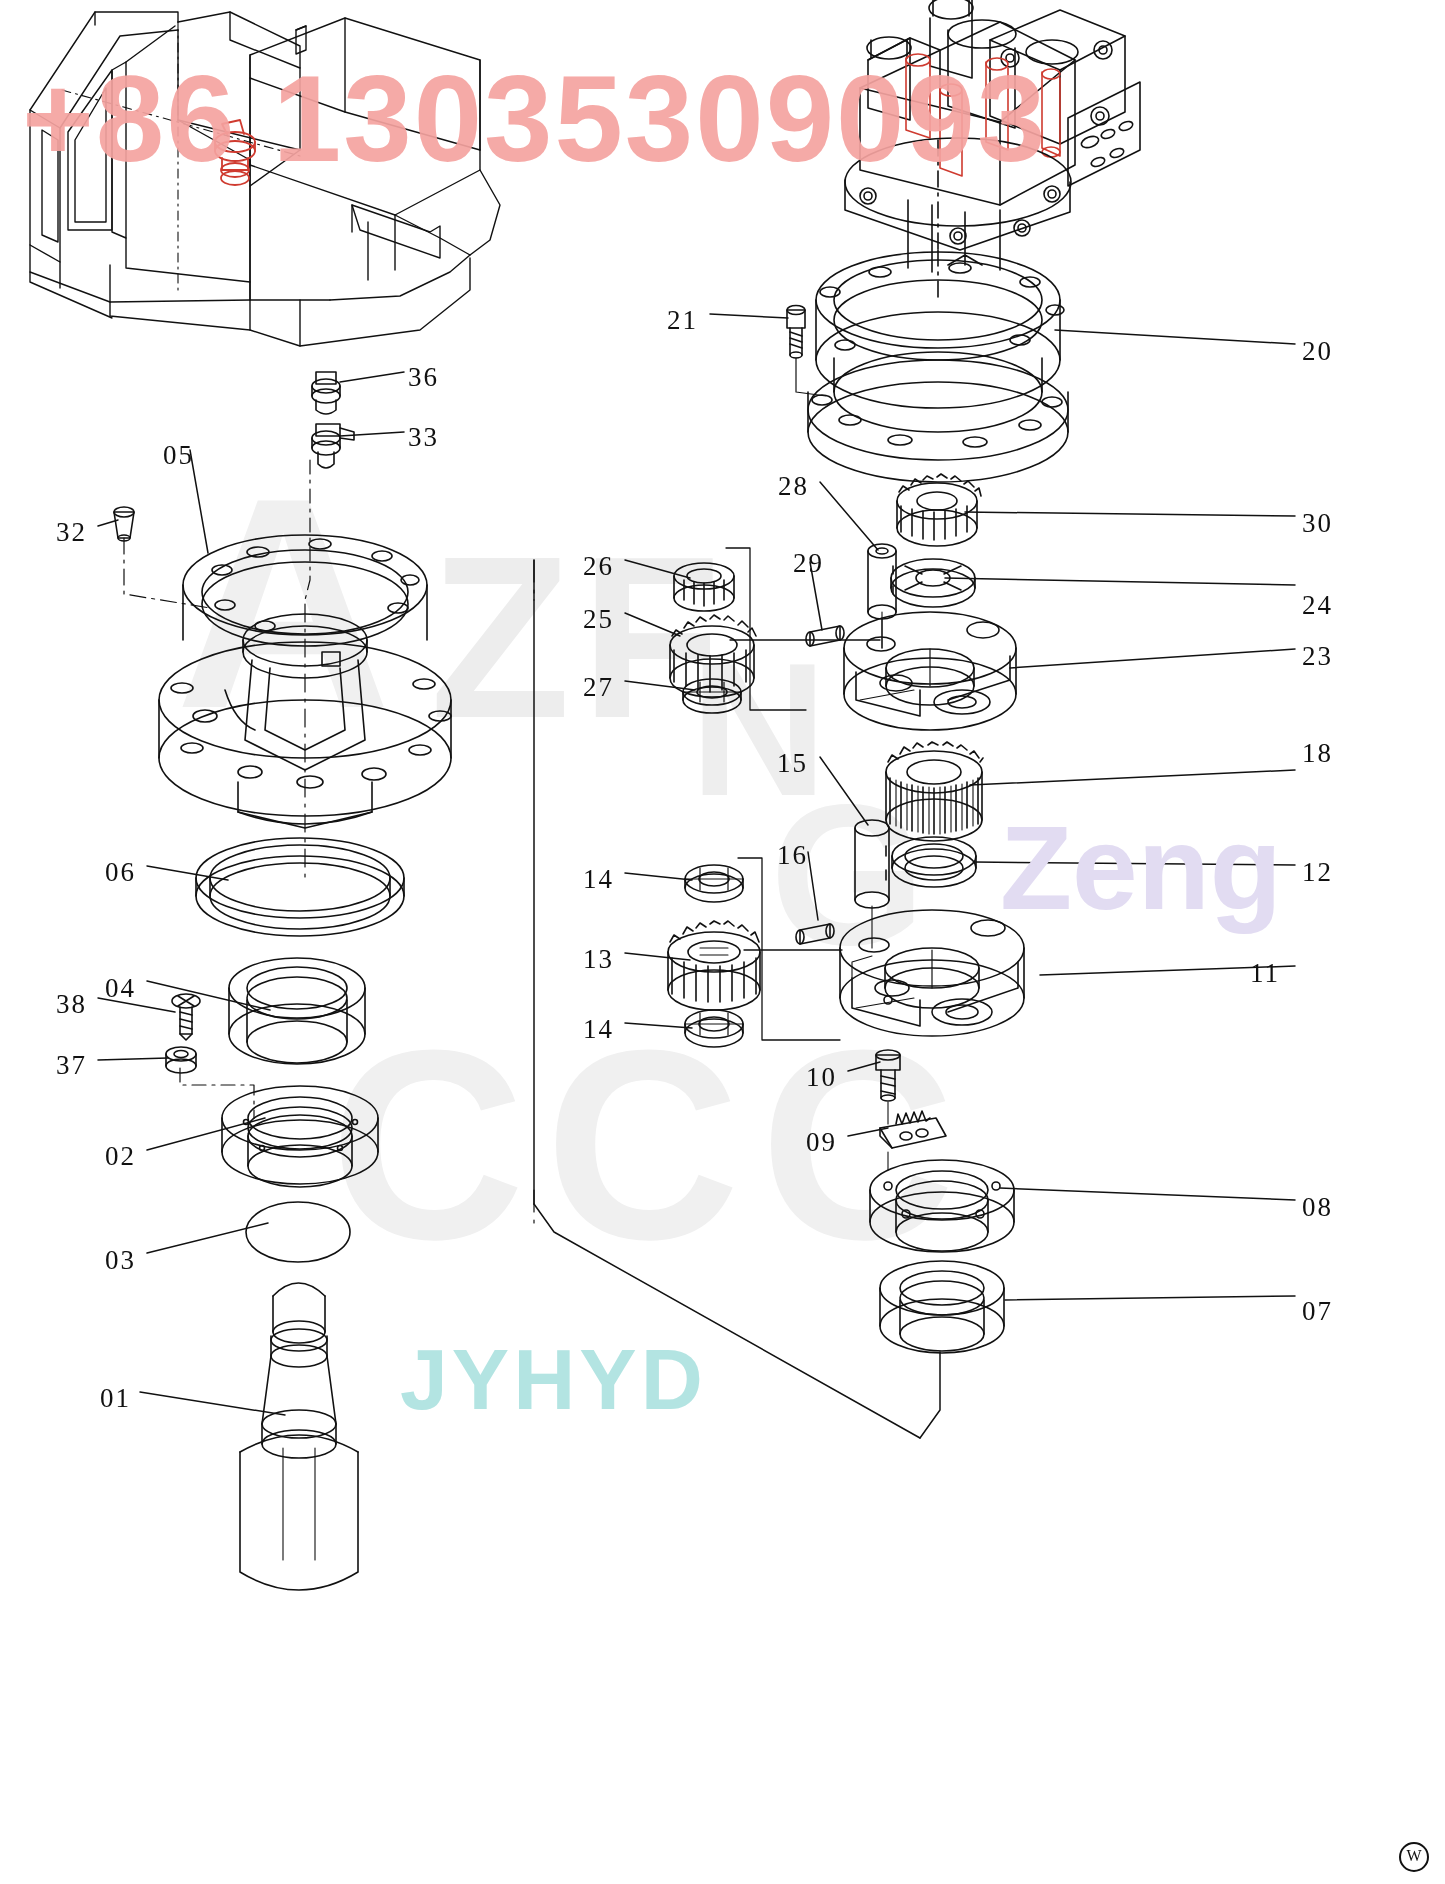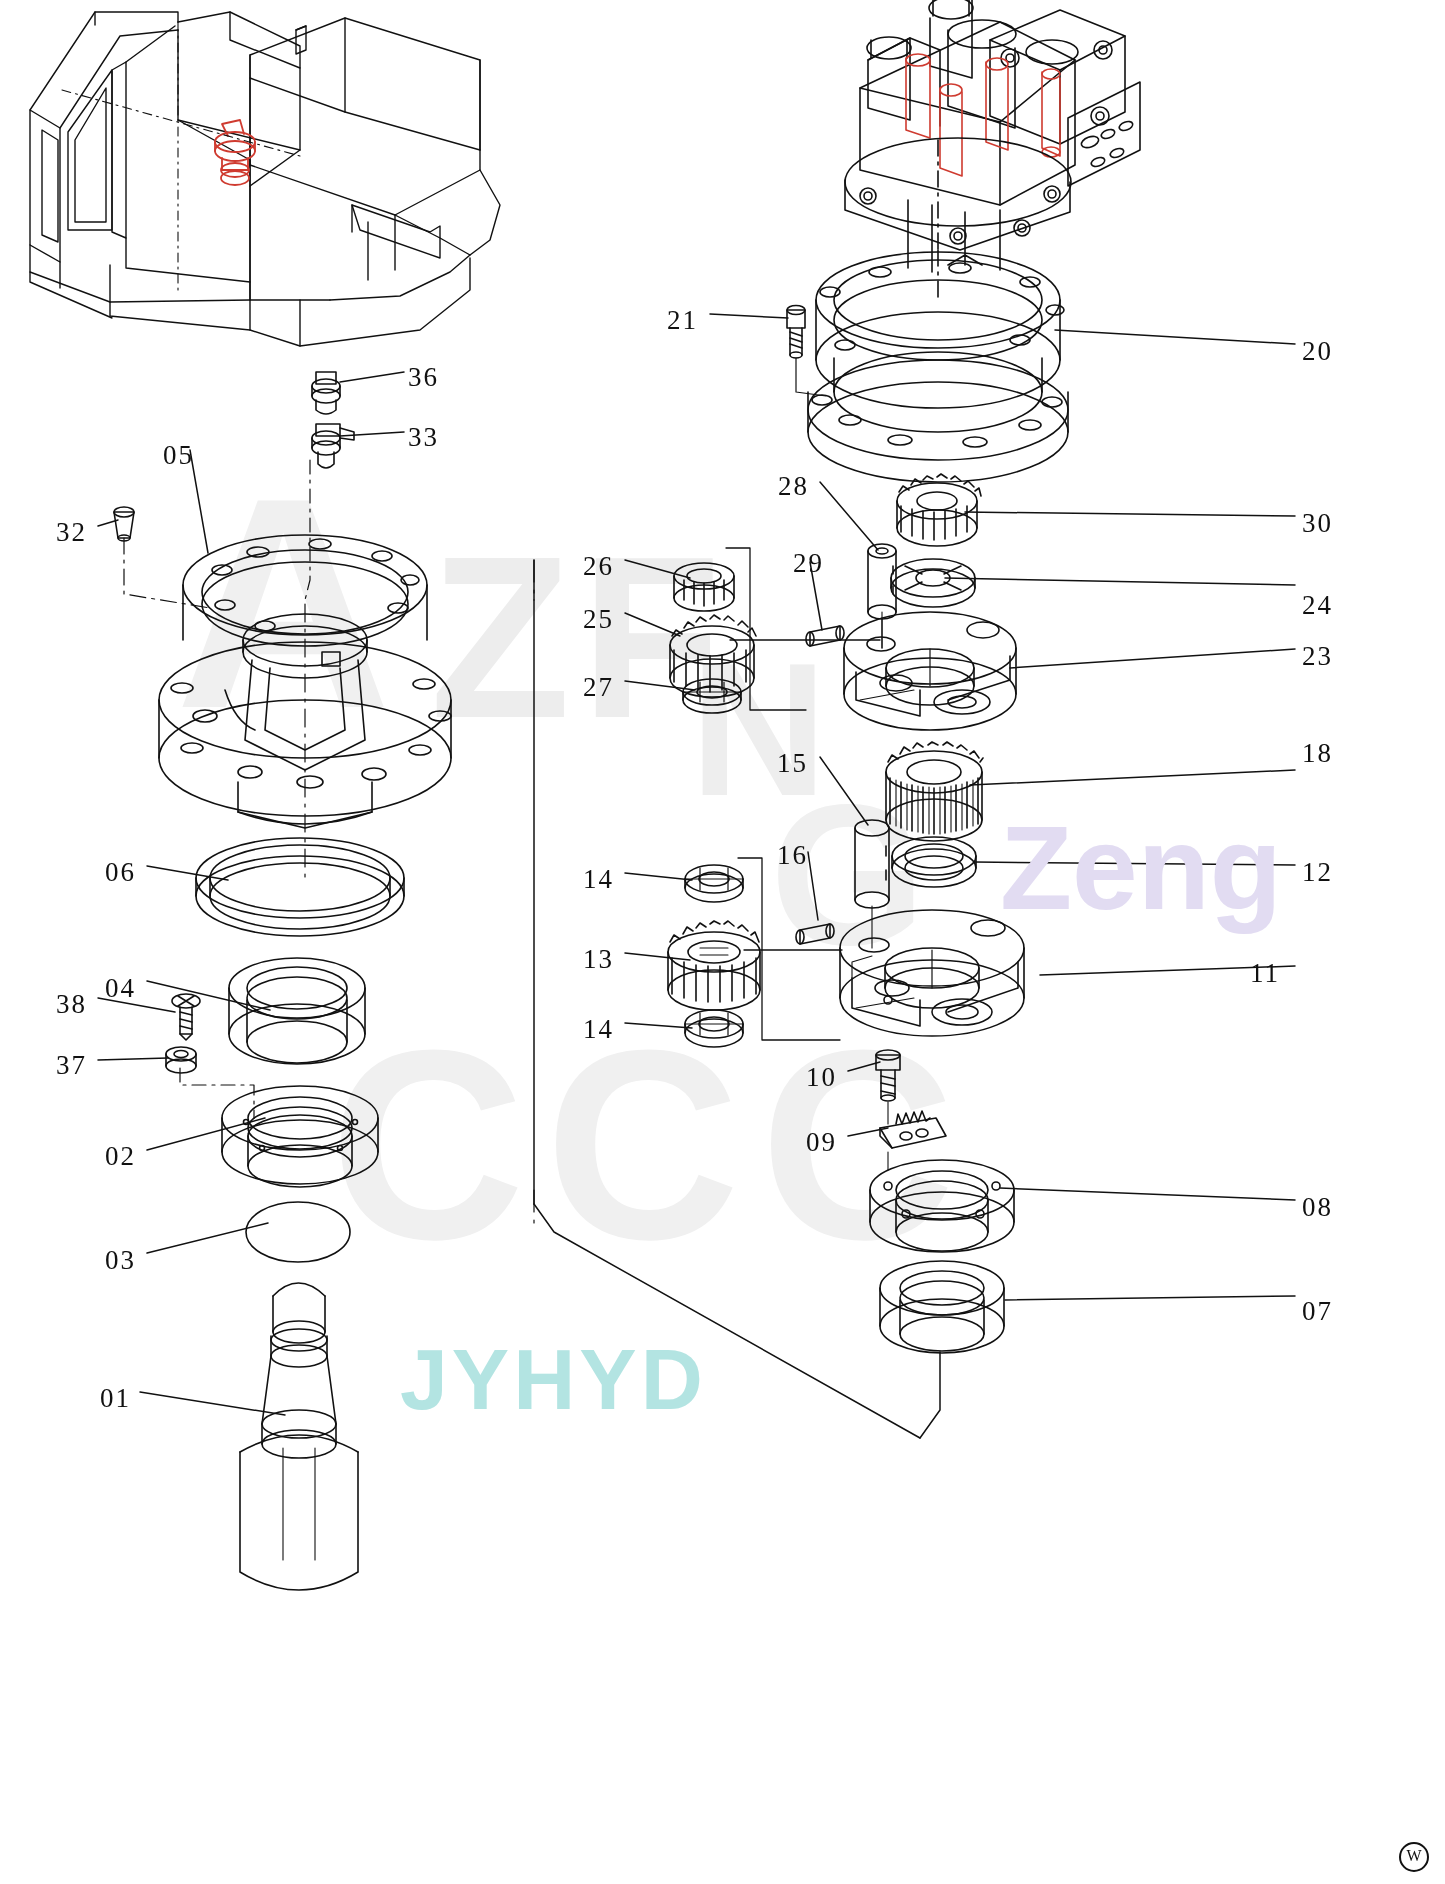--- a/index.html
+++ b/index.html
@@ -704,20 +704,21 @@
           <polyline points="98,526 118,520" fill="none" stroke="#111" stroke-width="1.5"></polyline>
           <polyline points="404,432 340,436" fill="none" stroke="#111" stroke-width="1.5"></polyline>
           <polyline points="404,372 340,382" fill="none" stroke="#111" stroke-width="1.5"></polyline>
           <polyline points="98,1060 168,1058" fill="none" stroke="#111" stroke-width="1.5"></polyline>
           <polyline points="98,998 175,1012" fill="none" stroke="#111" stroke-width="1.5"></polyline>
         </g>
     </g>
   </svg>
 
   <div class="layer">
+    <div class="wm wm-phone">+86 13035309093</div>
     <div class="wm wm-zeng">Zeng</div>
     <div class="wm wm-jyhyd-teal">JYHYD</div>
   </div>
 
   <div class="layer" id="callout-layer">
       <div class="callout" style="left: 100px; top: 1383px;">01</div>
       <div class="callout" style="left: 105px; top: 1141px;">02</div>
       <div class="callout" style="left: 105px; top: 1245px;">03</div>
       <div class="callout" style="left: 105px; top: 973px;">04</div>
       <div class="callout" style="left: 148px; top: 440px; margin-left: 15px;">05</div>

